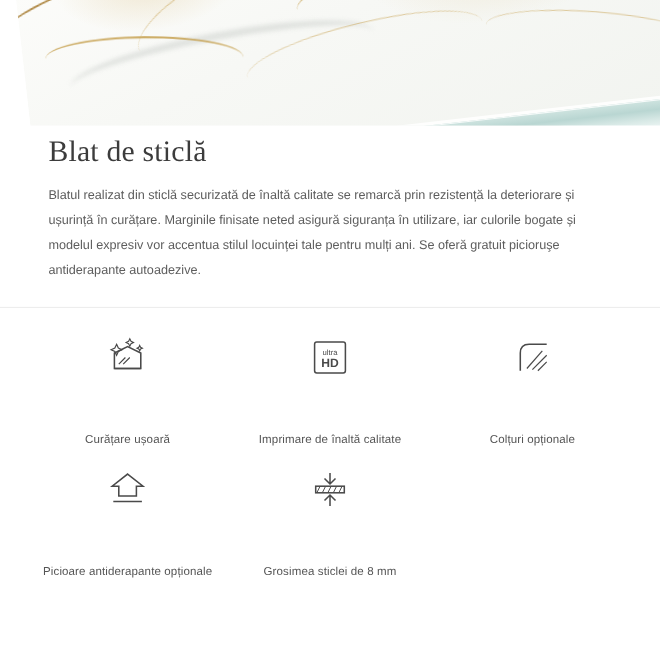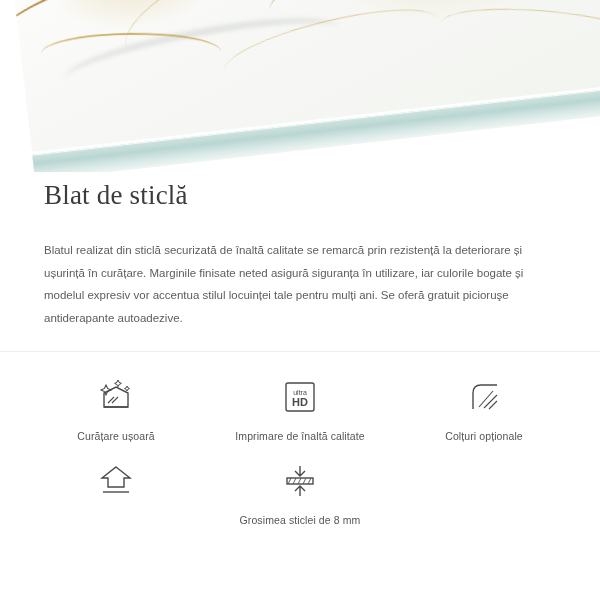--- a/index.html
+++ b/index.html
@@ -84,21 +84,21 @@
   .headline {
     font-family: "Liberation Serif", serif;
     font-size: 27px;
     line-height: 1.33;
     color: #3c3c3c;
     font-weight: 400;
     letter-spacing: 0.2px;
   }
   .headline .l2 { display: block; }
   .body-copy {
-    margin-top: 25px;
+    margin-top: 11px;
     font-size: 11.5px;
     line-height: 1.95;
     color: #5d5d5d;
     max-width: 510px;
   }
 
   
   .features {
     margin-top: 22px;
     border-top: 1px solid #ededed;
@@ -107,20 +107,21 @@
     grid-template-columns: repeat(3, 1fr);
     grid-row-gap: 16px;
     justify-items: center;
   }
   .feature {
     width: 100%;
     display: flex;
     flex-direction: column;
     align-items: center;
     text-align: center;
+    gap: 36px;
   }
   .feature-icon {
     width: 46px; height: 46px;
     display: flex; align-items: center; justify-content: center;
     margin-bottom: 10px;
   }
   .feature-label {
     font-size: 10.5px;
     color: #555555;
     letter-spacing: 0.1px;
@@ -208,20 +209,21 @@
     </div>
 
 
     <div class="feature">
       <div class="feature-icon">
         <svg width="44" height="40" viewBox="0 0 44 40" fill="none" stroke="#4a4a4a" stroke-width="1.4">
           <path d="M22 6 L36 17 L30 17 L30 26 L14 26 L14 17 L8 17 Z"></path>
           <path d="M9 31 L35 31"></path>
         </svg>
       </div>
+      <div class="feature-label">Picioare antiderapante opționale</div>
     </div>
 
     <div class="feature">
       <div class="feature-icon">
         <svg width="42" height="40" viewBox="0 0 42 40" fill="none" stroke="#4a4a4a" stroke-width="1.4">
           <path d="M21 5 L21 15 M16 10 L21 15 L26 10"></path>
           <rect x="8" y="17" width="26" height="6" fill="none"></rect>
           <path d="M9 23 l3 -6 M14 23 l3 -6 M19 23 l3 -6 M24 23 l3 -6 M29 23 l3 -6" stroke-width="0.9"></path>
           <path d="M21 35 L21 25 M16 30 L21 25 L26 30"></path>
         </svg>

